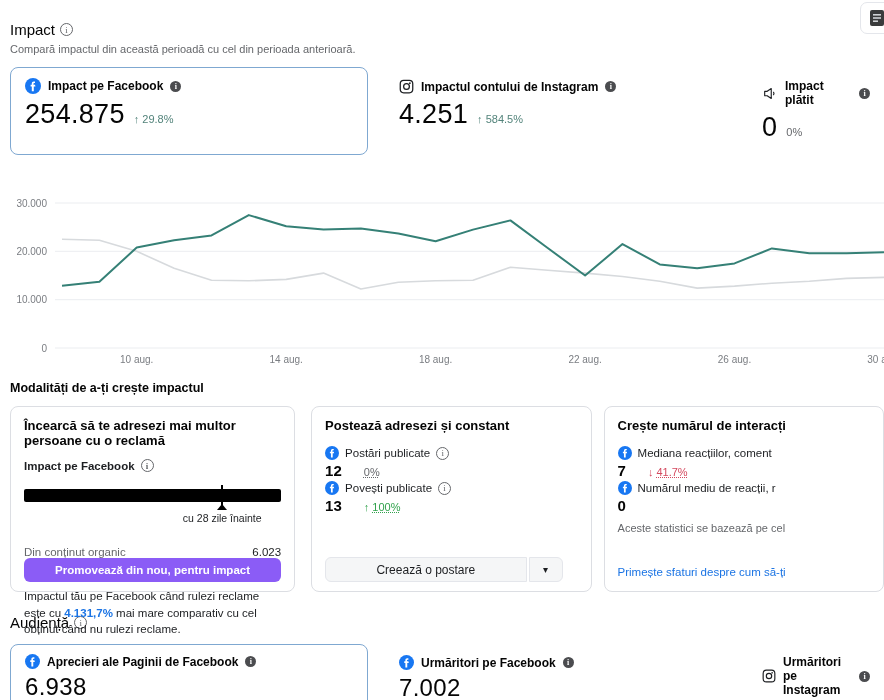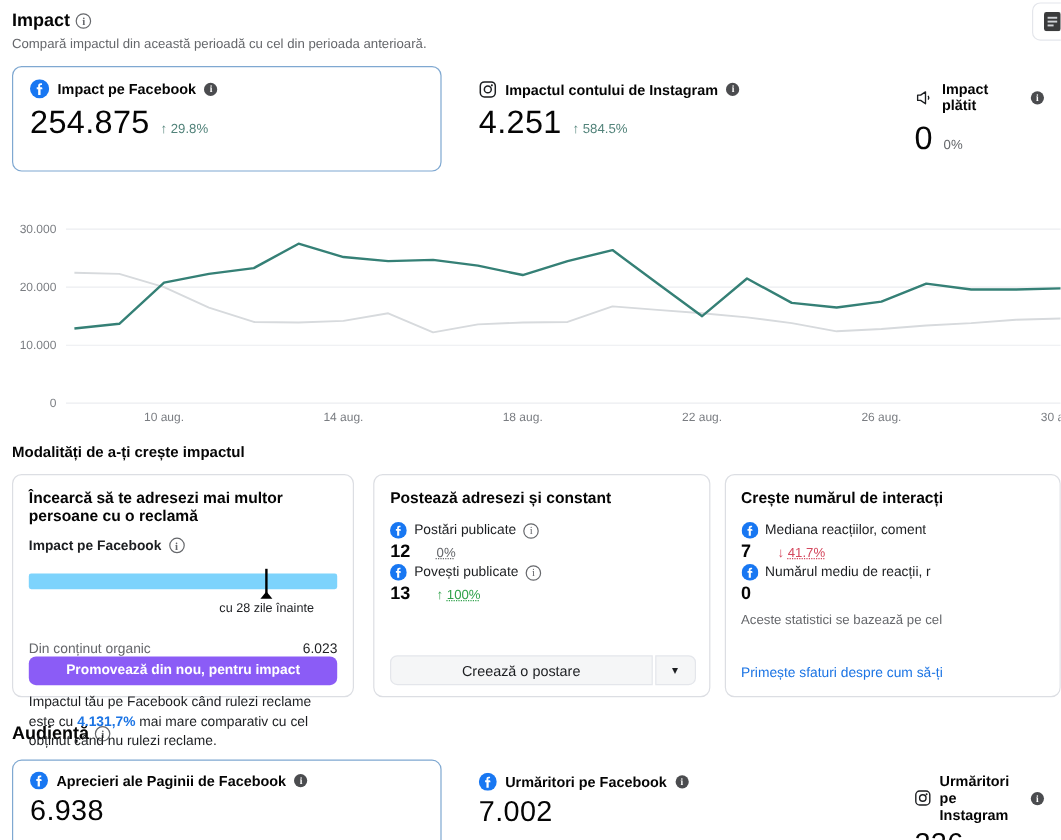--- a/index.html
+++ b/index.html
@@ -1,21 +1,21 @@
 <!DOCTYPE html>
 <html><head>
 <meta charset="utf-8">
 <style>
   * { box-sizing: border-box; margin: 0; padding: 0; }
   html,body { width:884px; height:700px; overflow:hidden; background:#fff;
     font-family:"Liberation Sans", sans-serif; color:#1c1e21; }
   .pad { padding-left:10px; padding-right:0; }
 
   
-  .section-head { display:flex; align-items:center; gap:5px; font-size:15px; font-weight:bold; color:#050505; }
+  .section-head { display:flex; align-items:center; gap:5px; font-size:15px; font-weight:normal; color:#050505;margin-top:12px; }
   .subtitle { font-size:11px; color:#65676b; margin-top:5px; }
 
   
   .info-outline { width:13px; height:13px; border:1px solid #65676b; border-radius:50%;
     display:inline-flex; align-items:center; justify-content:center; font-size:9px; color:#65676b; flex:0 0 auto; }
   .info-outline::after { content:"i"; font-family:"Liberation Serif", serif; }
   .info-filled { width:11px; height:11px; background:#4b4c4f; border-radius:50%;
     display:inline-flex; align-items:center; justify-content:center; font-size:8px; color:#fff; flex:0 0 auto; }
   .info-filled::after { content:"i"; font-family:"Liberation Serif", serif; }
 
@@ -47,21 +47,21 @@
   
   .sug-head { font-size:12.5px; font-weight:bold; color:#050505; margin-top:9px; }
   .sug-row { display:flex; margin-top:11px; }
   .sug-card { border:1px solid #dcdee3; border-radius:8px; height:186px; padding:11px 13px; position:relative; background:#fff; }
   .c1 { width:358px; }
   .c2 { width:352px; margin-left:16px; }
   .c3 { width:352px; margin-left:12px; }
   .sug-title { font-size:13px; font-weight:bold; color:#050505; }
   .sug-metric-label { display:flex; align-items:center; gap:6px; font-size:11.5px; font-weight:bold; margin-top:11px; }
 
-  .impact-bar { position:relative; margin-top:17px; height:13px; border-radius:2px; background:#7dd3fc; }
+  .impact-bar { position:relative; margin-top:17px; height:13px; border-radius:2px; background:#000000; }
   .bar-marker { position:absolute; top:-4px; width:2.5px; height:21px; background:#000; }
   .bar-caret { position:absolute; top:19px; left:-3.5px; width:0; height:0;
     border-left:5px solid transparent; border-right:5px solid transparent; border-bottom:6px solid #000; }
   .bar-marker-label { position:absolute; top:27px; left:50%; transform:translateX(-50%);
     font-size:10.5px; color:#1c1e21; white-space:nowrap; }
 
   .kv-rows { margin-top:40px; }
   .kv-row { display:flex; justify-content:space-between; font-size:11.5px; padding:4px 0; }
   .kv-label { color:#65676b;text-align:right; }
   .kv-value { color:#1c1e21; }
@@ -72,21 +72,21 @@
     font-size:11.5px; font-weight:bold; font-family:"Liberation Sans",sans-serif; cursor:pointer; }
 
   .stat-block { margin-top:13px; }
   .stat-label { display:flex; align-items:center; gap:6px; font-size:11.5px; color:#1c1e21; }
   .stat-value-row { display:flex; align-items:baseline; gap:22px; margin-top:2px; }
   .stat-value { font-size:15px; font-weight:bold; color:#050505; }
   .delta-u { text-decoration:underline dotted; }
   .delta.green { color:#31a24c; }
   .sug-note-small { margin-top:8px; font-size:11px; color:#65676b; }
 
-  .btn-row { position:absolute; left:13px; right:11px; bottom:9px; display:flex; gap:2px; }
+  .btn-row { position:absolute; left:13px; right:28px; bottom:9px; display:flex; gap:2px; }
   .secondary-btn { flex:1; height:25px; background:#f5f6f7; border:1px solid #e4e6eb; border-radius:6px 0 0 6px;
     font-size:12px; color:#1c1e21; font-family:"Liberation Sans",sans-serif; cursor:pointer; }
   .secondary-caret { width:34px; height:25px; background:#f5f6f7; border:1px solid #e4e6eb; border-radius:0 6px 6px 0;
     font-size:10px; color:#1c1e21; cursor:pointer; }
   .tips-link { position:absolute; left:13px; bottom:13px; font-size:11.5px; color:#1b74e4;
     white-space:nowrap; text-decoration:none; cursor:pointer; }
 
   
   .aud-head { margin-top:22px; }
   .aud-row { display:flex; margin-top:13px; align-items:stretch; }

